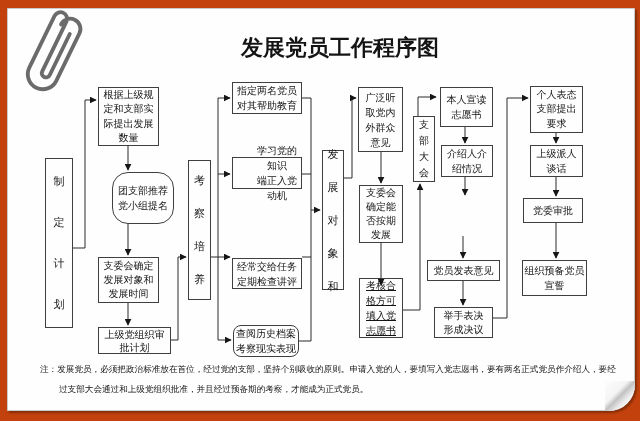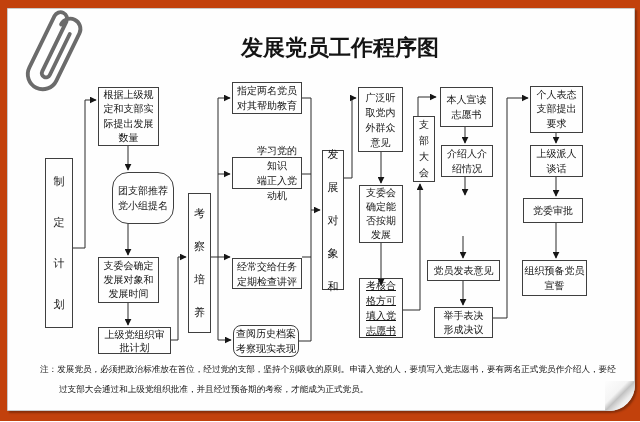--- a/index.html
+++ b/index.html
@@ -35,21 +35,21 @@
 
   <svg class="clip" width="48" height="120" viewBox="0 0 40 100">
     <path d="M13 26 a8.5 8.5 0 0 1 17 0 v44 a12.5 12.5 0 0 1 -25 0 V22 a5.5 5.5 0 0 1 11 0 v46 a3.5 3.5 0 0 0 7 0 V30" fill="none" stroke="#6b6b6b" stroke-width="3.2" stroke-linecap="round"></path>
   </svg>
 
   <div class="title">发展党员工作程序图</div>
 
   <div class="vbox" style="left:45px;top:158px;width:28px;height:170px;">
     <div class="vt" style="line-height:41px;">制定计划</div>
   </div>
-  <div class="vbox" style="left:188px;top:193px;width:23px;height:140px;">
+  <div class="vbox" style="left:188px;top:160px;width:23px;height:140px;">
     <div class="vt" style="line-height:33px;">考察培养</div>
   </div>
   <div class="vbox" style="left:322px;top:150px;width:22px;height:140px;">
     <div class="vt" style="line-height:33px;">发展对象和</div>
   </div>
   <div class="vbox" style="left:413px;top:116px;width:22px;height:66px;">
     <div class="vt" style="line-height:16px;font-size:10px;">支部大会</div>
   </div>
 
   <div class="box" style="left:98px;top:87px;width:61px;height:59px;line-height:14.5px;">根据上级规

